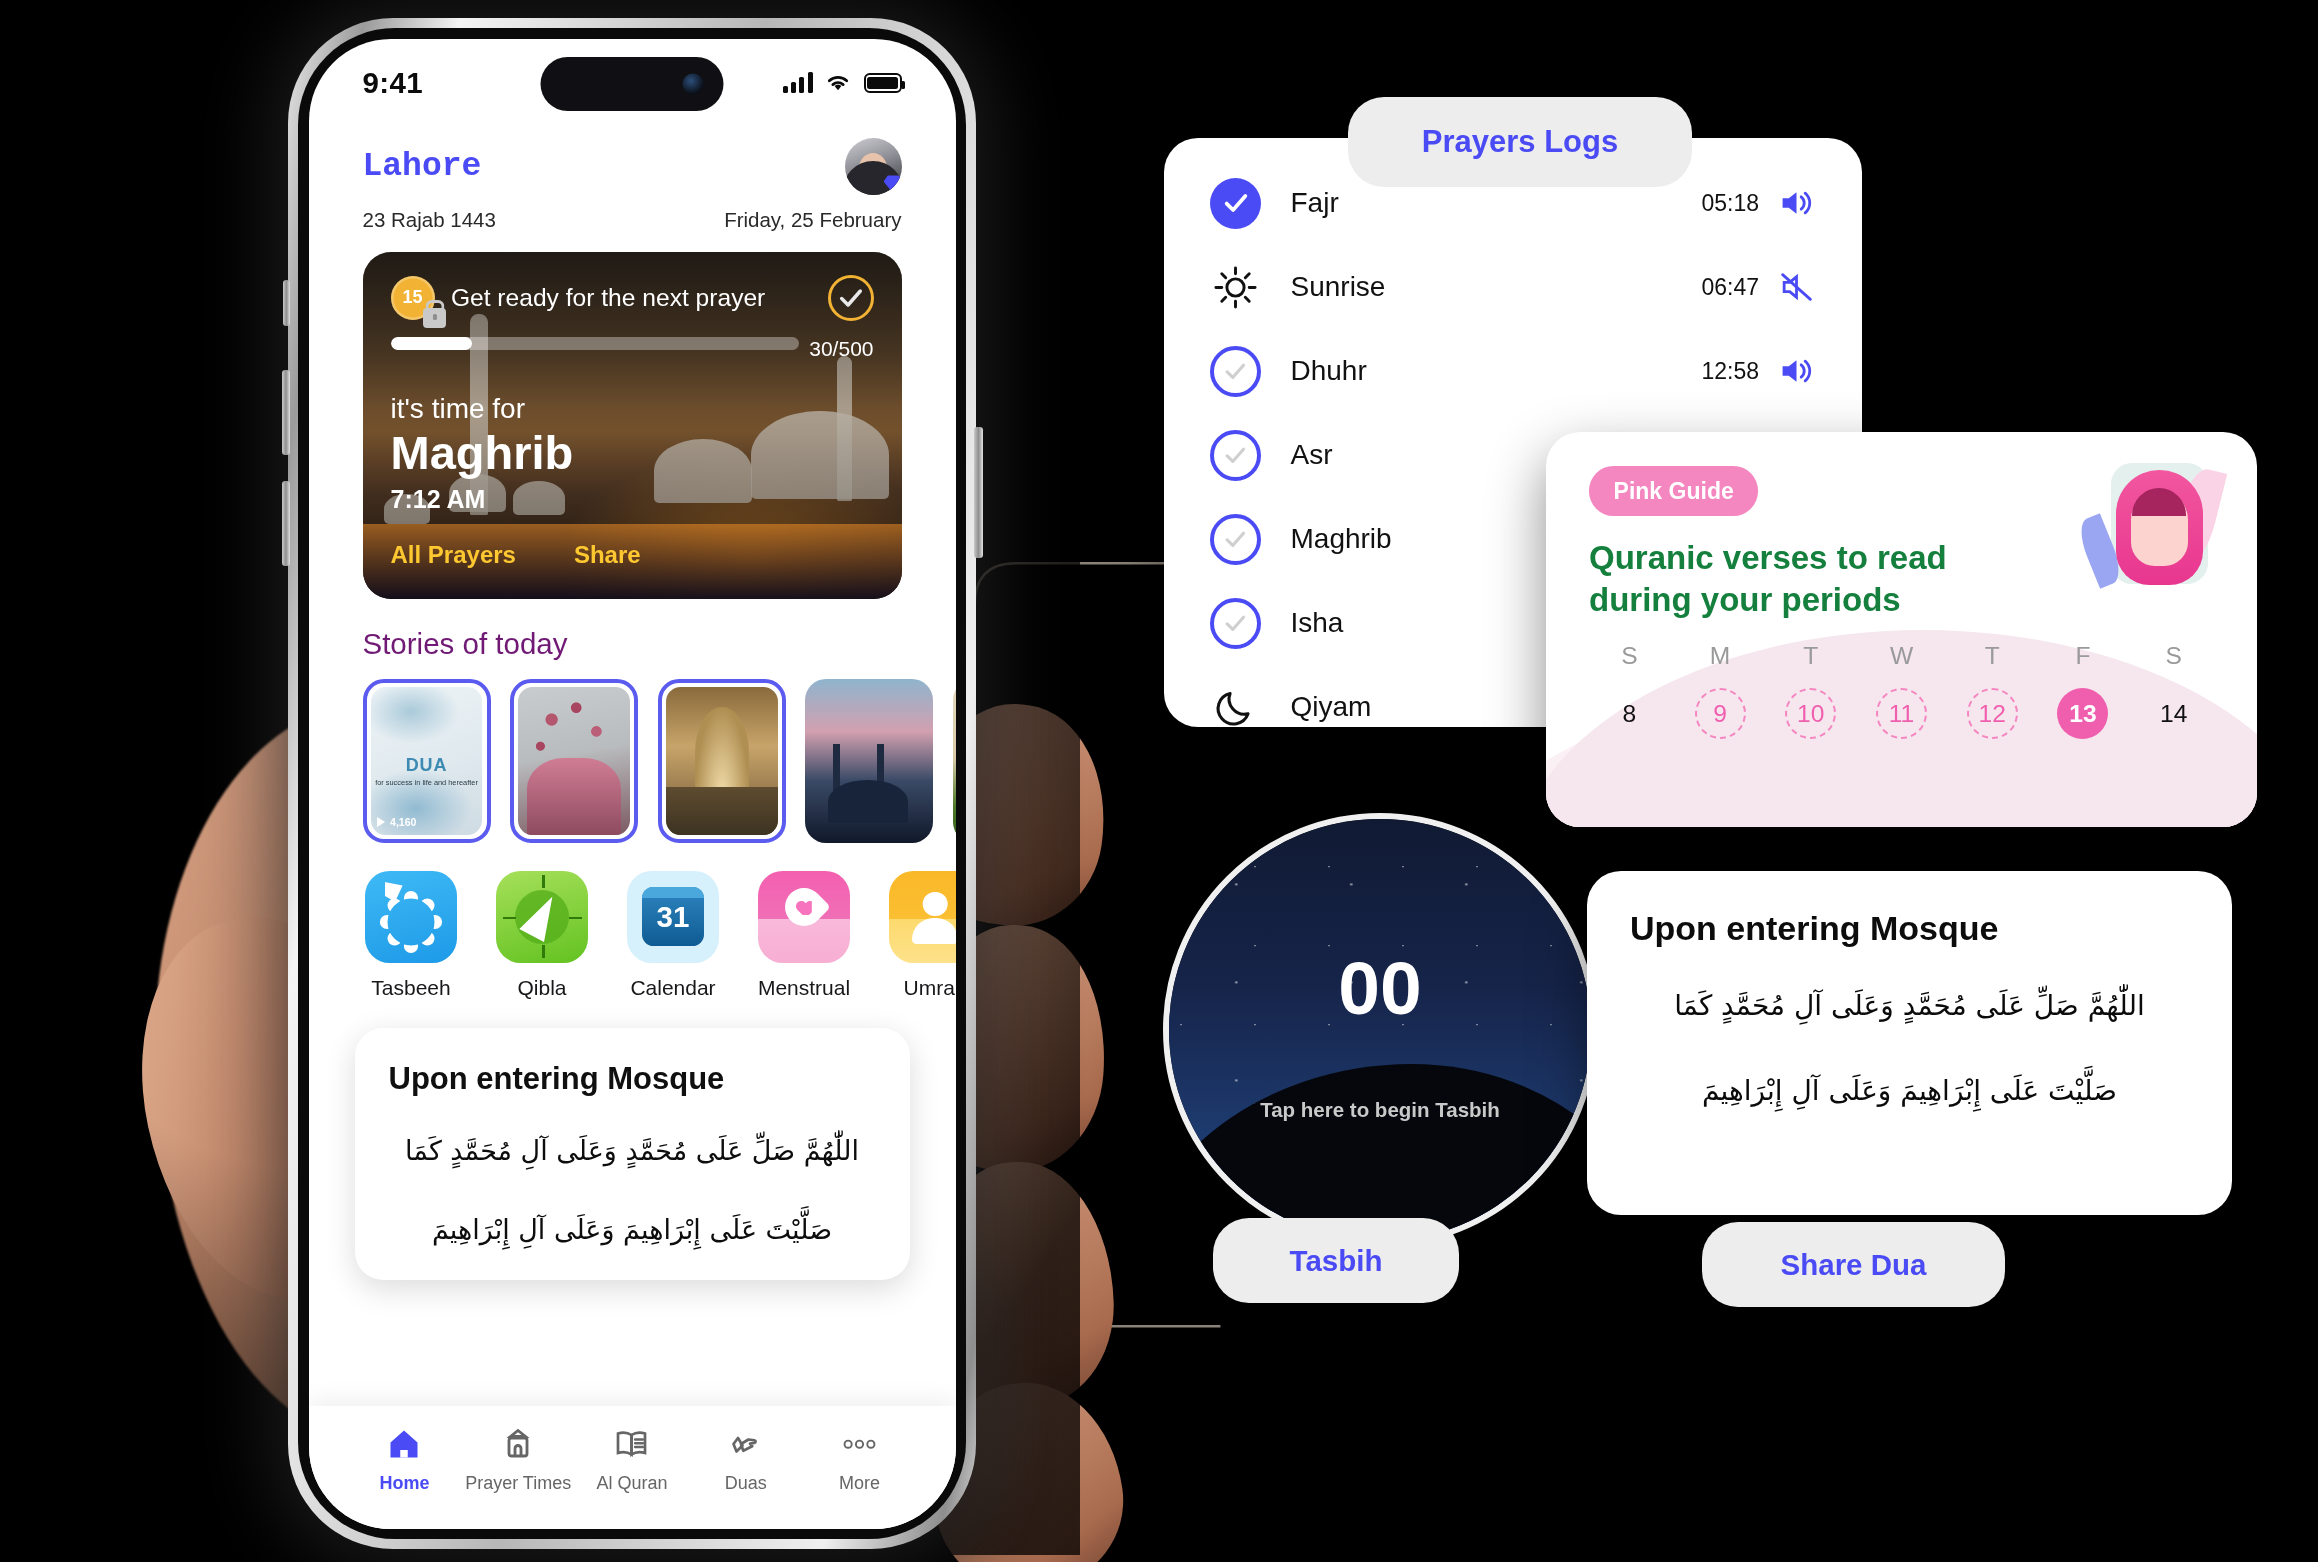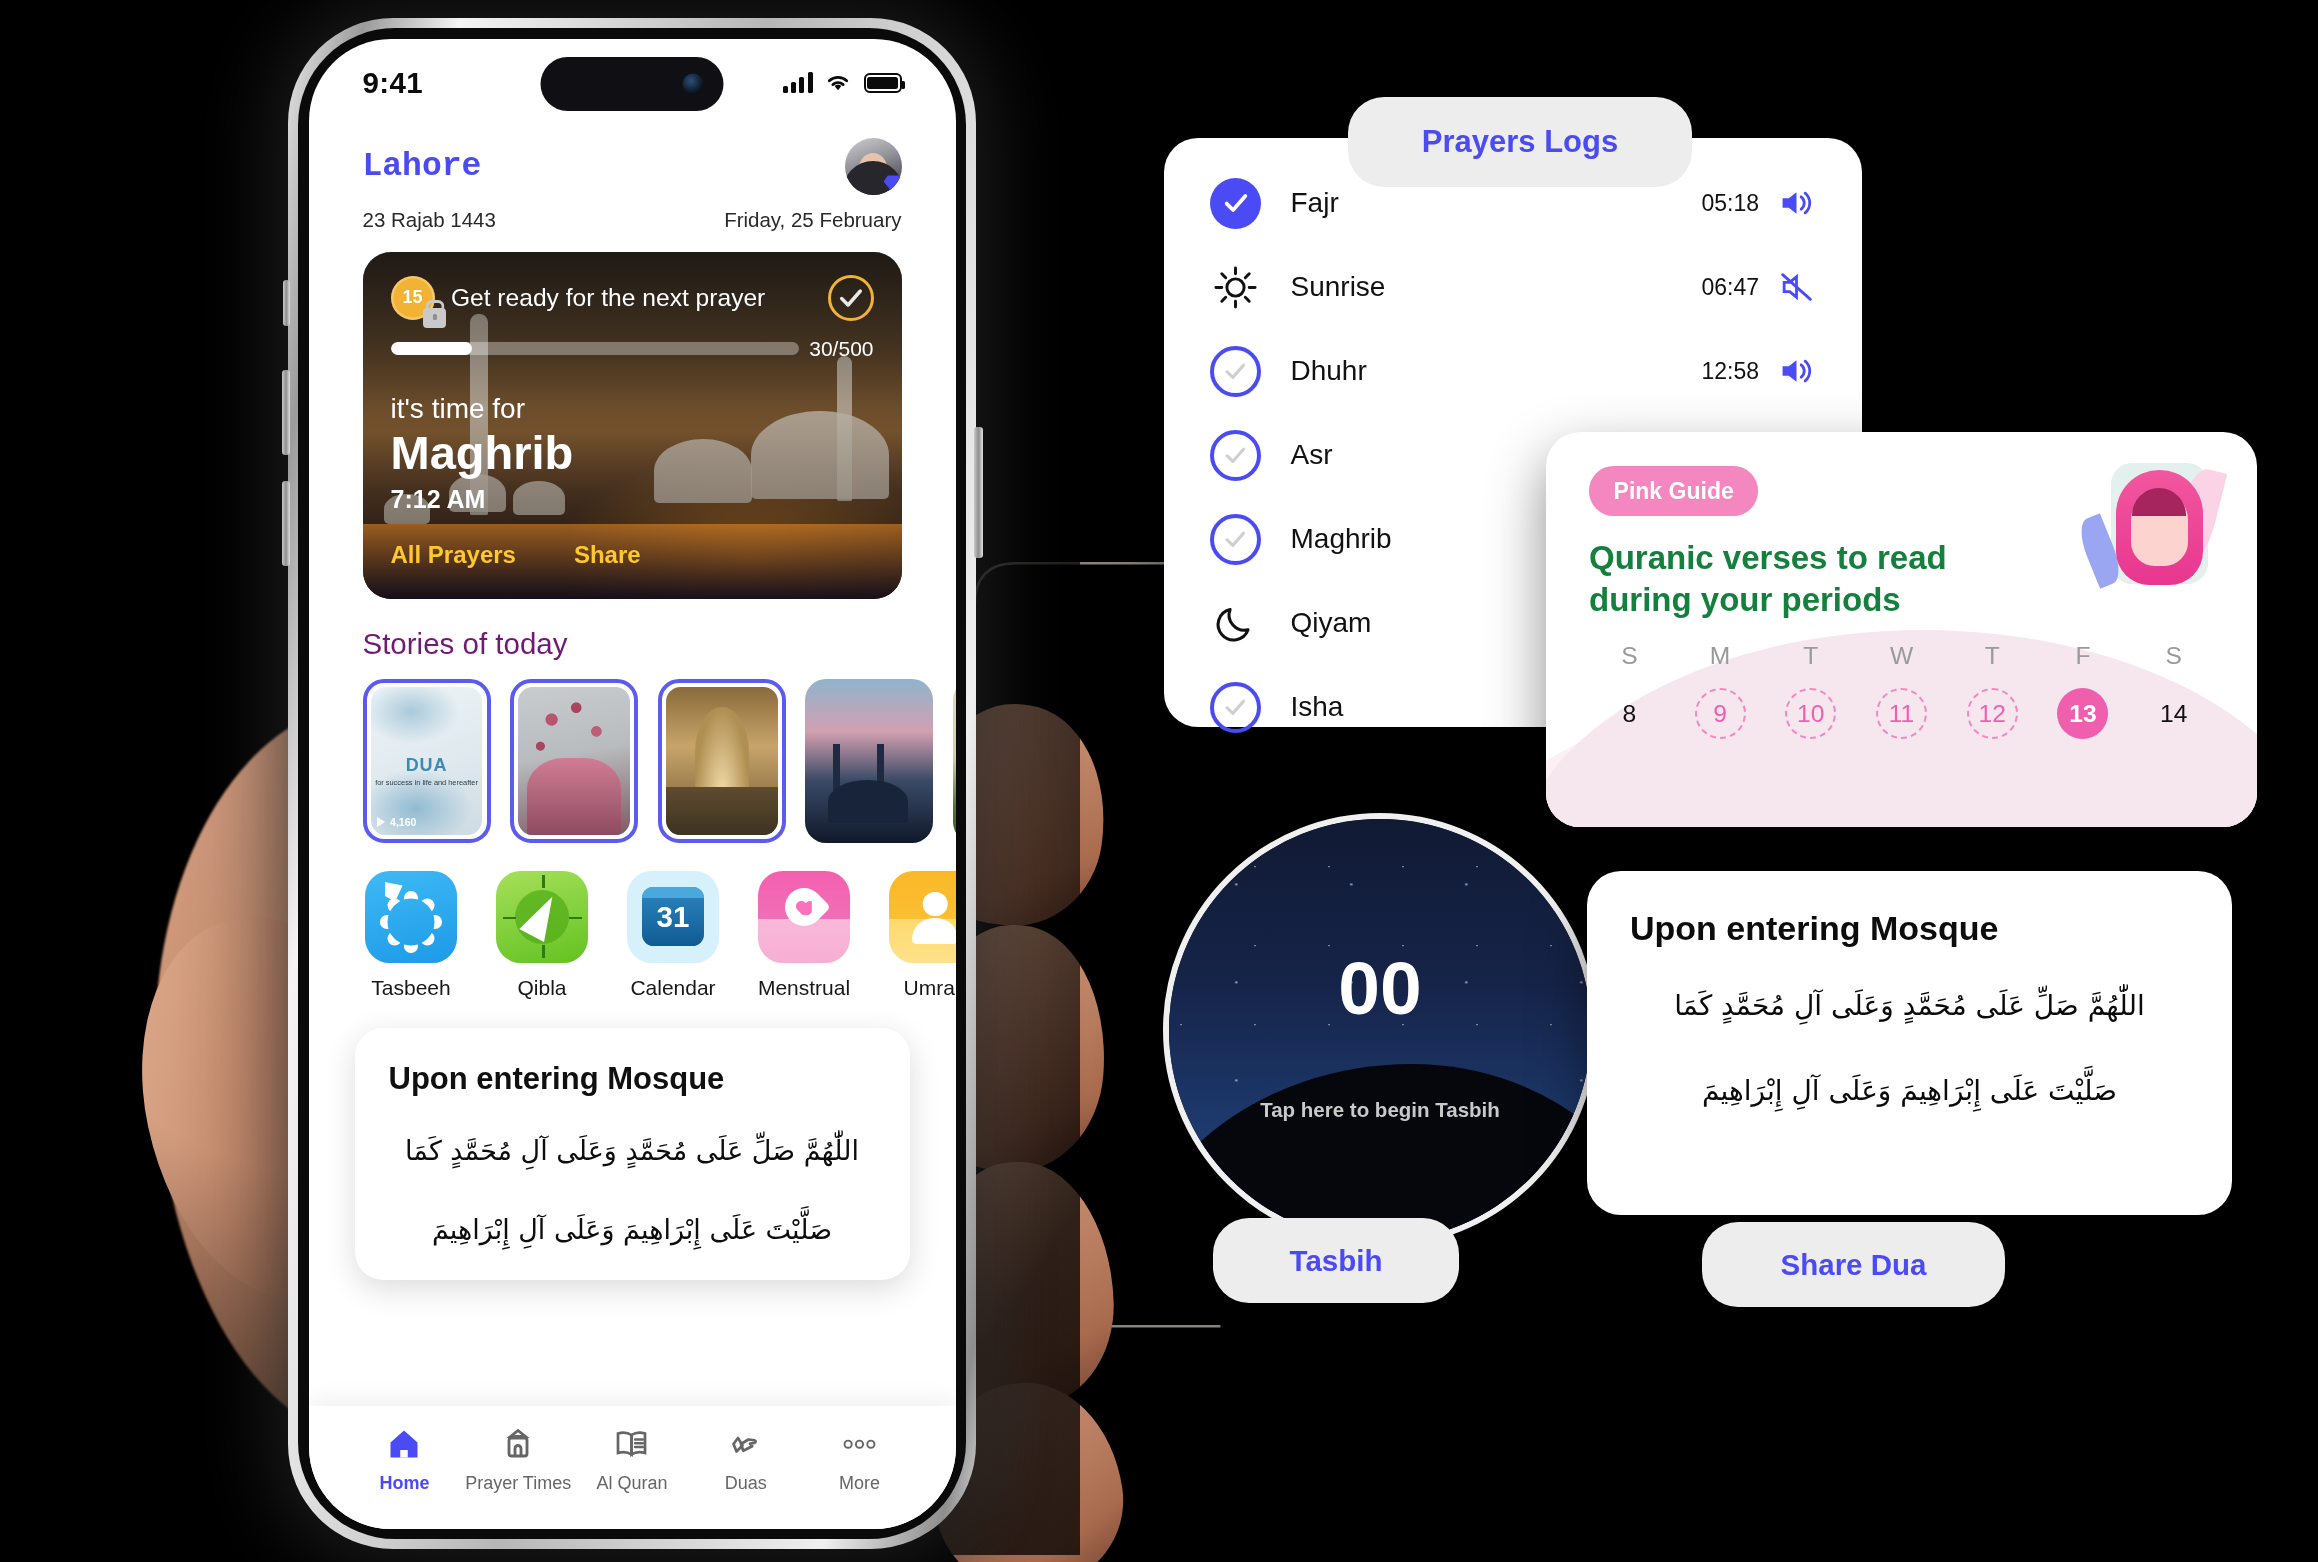--- a/index.html
+++ b/index.html
@@ -98,21 +98,21 @@
   .lockb { position:absolute; right:-11.5px; bottom:-8.2px; width:23px; height:19.6px; border-radius:4.1px;
            background:#c9c9c9; }
   .lockb::before { content:""; position:absolute; left:50%; top:-8.2px; transform:translateX(-50%);
         width:13px; height:11.5px; border:3.3px solid #c9c9c9; border-bottom:none; border-radius:6.5px 6.5px 0 0; }
   .lockb::after { content:""; position:absolute; left:50%; top:5.7px; transform:translateX(-50%);
         width:4.1px; height:6.5px; background:#8e8e8e; border-radius:1.6px; }
   .hero-txt { color:#fff; font-size:24.6px; font-weight:400; }
   .checkring { margin-left:auto; width:46px; height:46px; border-radius:50%;
                border:3.3px solid #f2b233; display:flex; align-items:center; justify-content:center; }
   .checkring svg { width:28px; height:28px; }
-  .progrow { position:absolute; left:28px; right:28px; top:85px; display:flex; align-items:center; gap:10px; }
+  .progrow { position:absolute; left:28px; right:28px; top:85px; display:flex; align-items:flex-start; gap:10px; }
   .ptrack { flex:1; height:13px; border-radius:7.4px; background:rgba(255,255,255,.34); overflow:hidden; }
   .pfill { width:20%; height:100%; background:#fff; border-radius:7.4px; }
   .pcount { color:#fff; font-size:21px; font-weight:500; }
   .hero-mid { position:absolute; left:28px; bottom:85px; color:#fff; }
   .hm-small { font-size:28px; font-weight:400; line-height:1.15; }
   .hm-big { font-size:47px; font-weight:700; line-height:1.12; margin-top:1.6px; }
   .hm-time { font-size:25px; font-weight:700; margin-top:4.9px; }
   .hero-acts { position:absolute; left:28px; bottom:29.5px; display:flex; gap:58px; }
   .hero-acts b { color:#fdc830; font-size:24px; font-weight:700; }
 
@@ -572,36 +572,36 @@
       <div class="cb ringed">
         <svg width="24.6" height="24.6" viewBox="0 0 24 24">
             <path d="M4 12.5 L9.5 18 L20 6" stroke="#cfcfcf" stroke-width="3" fill="none" stroke-linecap="round" stroke-linejoin="round"></path>
           </svg>
       </div>
       <div class="nm">Maghrib</div>
       <div class="tm"></div>
       <div class="sp"></div>
     </div>
     <div class="logrow">
+      <div class="cb ringed">
+        <svg width="24.6" height="24.6" viewBox="0 0 24 24">
+            <path d="M4 12.5 L9.5 18 L20 6" stroke="#cfcfcf" stroke-width="3" fill="none" stroke-linecap="round" stroke-linejoin="round"></path>
+          </svg>
+      </div>
+      <div class="nm">Isha</div>
+      <div class="tm"></div>
+      <div class="sp"></div>
+    </div>
+    <div class="logrow">
       <div class="cb">
         <svg width="43" height="43" viewBox="0 0 24 24">
             <path d="M19 15.5A8.5 8.5 0 0 1 9 4.2 8.6 8.6 0 1 0 19 15.5z" fill="none" stroke="#111" stroke-width="1.7" stroke-linejoin="round"></path>
           </svg>
       </div>
       <div class="nm">Qiyam</div>
-      <div class="tm"></div>
-      <div class="sp"></div>
-    </div>
-    <div class="logrow">
-      <div class="cb ringed">
-        <svg width="24.6" height="24.6" viewBox="0 0 24 24">
-            <path d="M4 12.5 L9.5 18 L20 6" stroke="#cfcfcf" stroke-width="3" fill="none" stroke-linecap="round" stroke-linejoin="round"></path>
-          </svg>
-      </div>
-      <div class="nm">Isha</div>
       <div class="tm"></div>
       <div class="sp"></div>
     </div>
   </div>
   <div class="chip chip-logs">Prayers Logs</div>
 
   <div class="float pink">
     <div class="wave2"></div>
       <div class="wave1"></div>
     <div class="pad">

